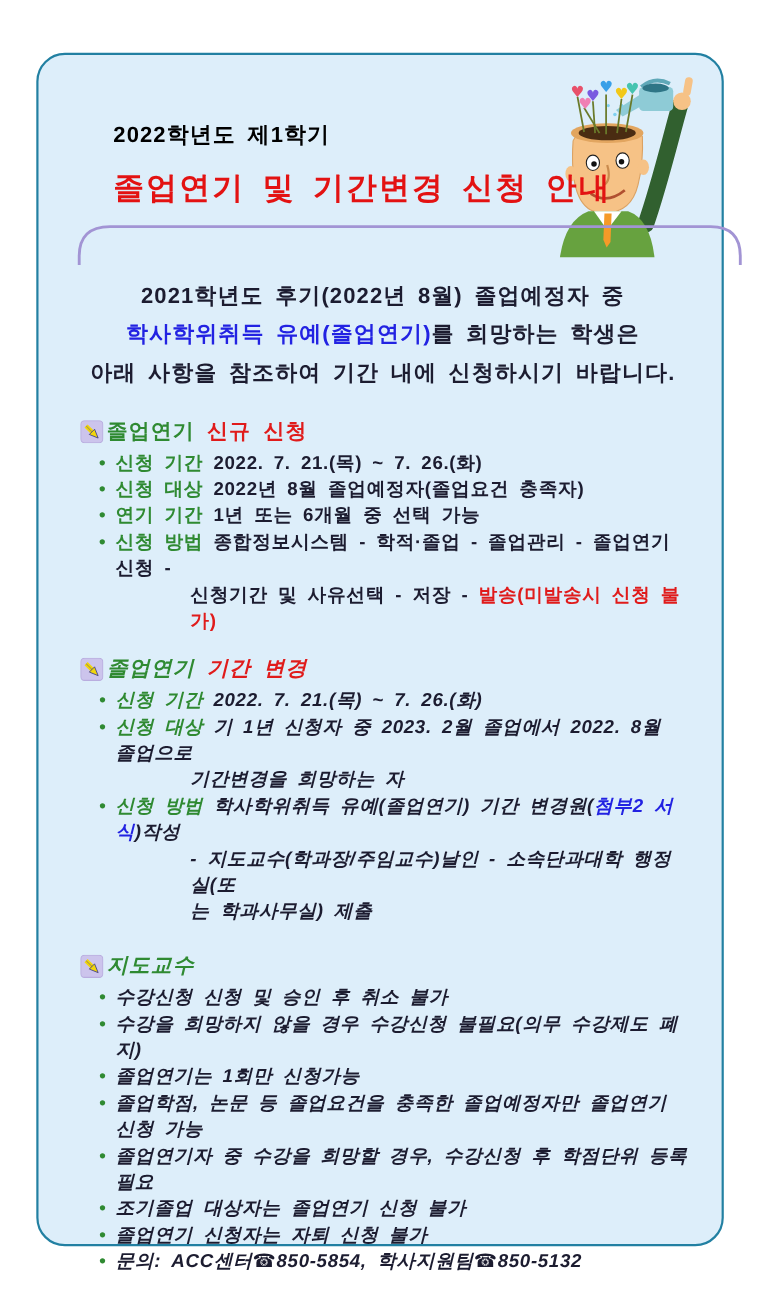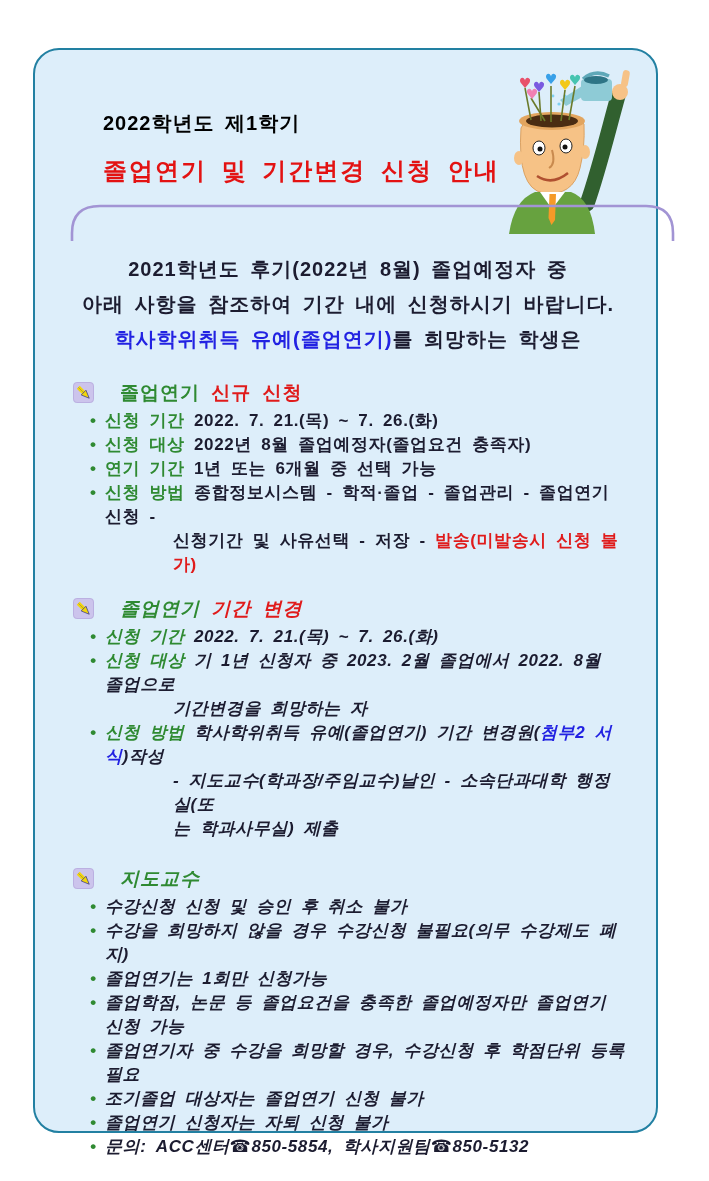--- a/index.html
+++ b/index.html
@@ -7,37 +7,37 @@
     font-family:"Liberation Sans","DejaVu Sans",sans-serif; font-weight:700; }
   .page { position:relative; width:709px; height:1181px; background:#ffffff; overflow:hidden; }
 
   .card { position:absolute; left:33px; top:48px; width:625px; height:1085px;
     background:#ddeefa; border:2px solid #2280a2; border-radius:26px; }
 
   .inner { position:relative; width:100%; height:100%; padding:0 30px 0 35px; }
 
   .semester { margin-top:60px; margin-left:33px; font-size:20px; line-height:26px;
     color:#000000; letter-spacing:1px; word-spacing:4px; }
-  .doc-title { margin-top:20px; margin-left:33px; font-size:24px; line-height:30px;
+  .doc-title { margin-top:20px; margin-left:33px; font-size:28px; line-height:30px;
     color:#e31212; letter-spacing:2px; word-spacing:6px; }
 
   .illustration { position:absolute; right:15px; top:16px; width:160px; height:168px; }
 
   .curve { position:absolute; left:35px; top:153px; width:606px; height:40px; }
 
   .intro { margin-top:66px; text-align:center; font-size:20px; line-height:35px;
     color:#1c1c30; letter-spacing:1px; word-spacing:4px; }
   .intro .hl { color:#2222e2; }
 
   .sections { margin-top:22px; font-size:17px; letter-spacing:0.6px; word-spacing:4px; }
   .section { margin-top:0; }
   .section + .section { margin-top:18px;font-style:italic; }
   .section:last-child { margin-top:24px; }
 
-  .section-heading { display:flex; align-items:center; gap:26px; margin-left:3px;
+  .section-heading { display:flex; align-items:center; gap:3px; margin-left:3px;
     font-size:19px; line-height:27px; margin-bottom:3px; letter-spacing:1px; word-spacing:5px; }
   .section-heading .icon-wrap { display:inline-flex; flex:0 0 auto; }
 
   .bullet-row { display:flex; line-height:24px; padding-left:20px; color:#1c1c30; }
   .bullet-dot { flex:0 0 15px; color:#2f8a32; }
   .cont-row { line-height:24px; padding-left:35px; color:#1c1c30; }
   .cont-row.deep { padding-left:103px; }
 
   .seg-green { color:#2f8a32; }
   .seg-red { color:#e01b1b; }
@@ -96,22 +96,22 @@
     <svg class="curve" viewBox="0 0 606 40" xmlns="http://www.w3.org/2000/svg">
       <path d="M2 38 L2 30 Q2 3 30 3 L576 3 Q603 3 603 30 L603 38" fill="none" stroke="#a294d4" stroke-width="2.6"></path>
     </svg>
 
     <div class="inner">
       <div class="semester">2022학년도 제1학기</div>
       <div class="doc-title">졸업연기 및 기간변경 신청 안내</div>
 
       <div class="intro">
         <div>2021학년도 후기(2022년 8월) 졸업예정자 중</div>
+        <div><span class="hl">학사학위취득 유예(졸업연기)</span><span>를 희망하는 학생은</span></div>
         <div>아래 사항을 참조하여 기간 내에 신청하시기 바랍니다.</div>
-        <div><span class="hl">학사학위취득 유예(졸업연기)</span><span>를 희망하는 학생은</span></div>
       </div>
 
       <div class="sections" id="sections">
           <div class="section">
             <div class="section-heading">
               <span class="icon-wrap">
                 <svg viewBox="0 0 22 22" width="21" height="21" xmlns="http://www.w3.org/2000/svg">
                   <rect x="0.5" y="0.5" width="21" height="21" rx="3.5" fill="#ccc4ec" stroke="#b9addf"></rect>
                   <line x1="5.5" y1="5.5" x2="11.5" y2="11.5" stroke="#f2d60a" stroke-width="4.2"></line>
                   <line x1="5.5" y1="5.5" x2="11.5" y2="11.5" stroke="#3a3a8a" stroke-width="1" opacity="0.35"></line>

